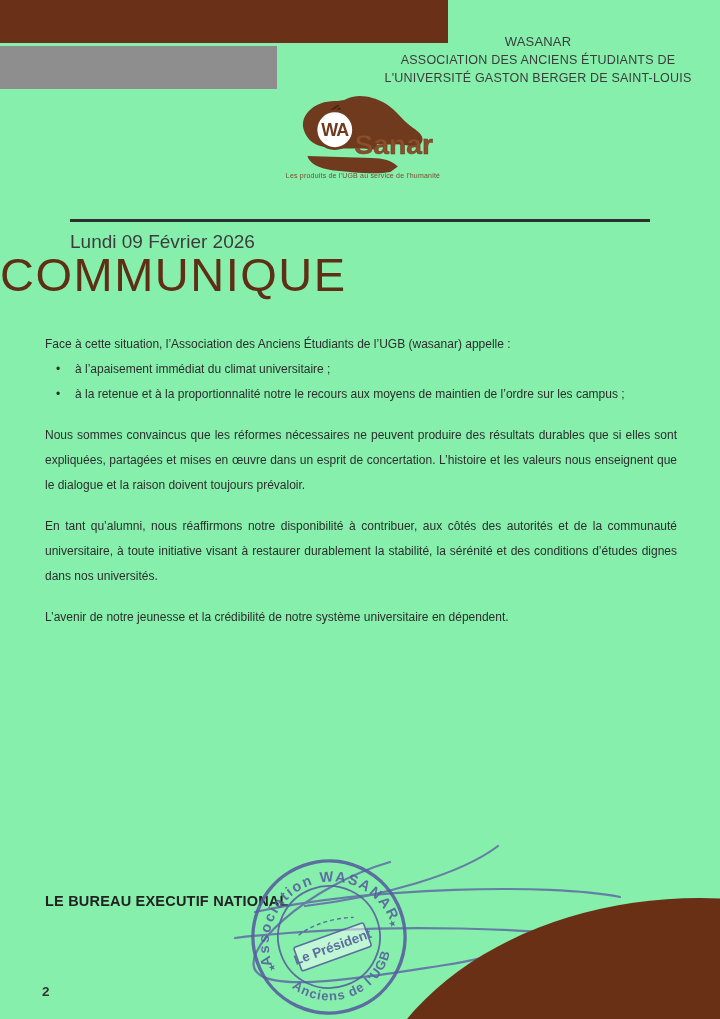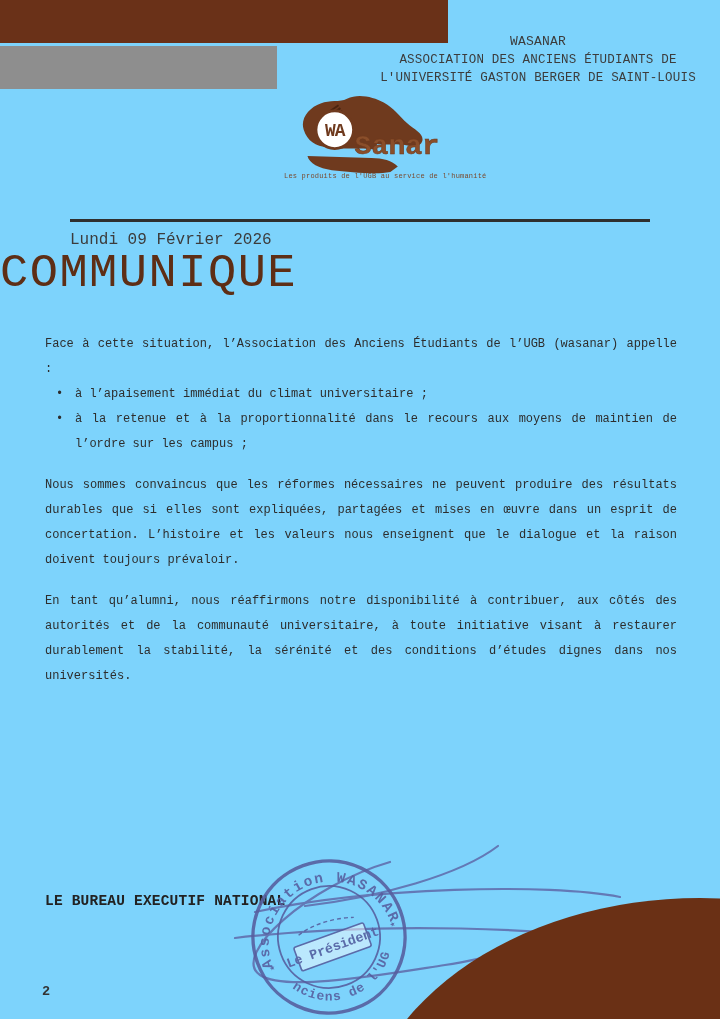--- a/index.html
+++ b/index.html
@@ -1,35 +1,35 @@
 <!DOCTYPE html>
 <html><head>
 <meta charset="utf-8">
 <style>
   * { margin:0; padding:0; box-sizing:border-box; }
   html,body { background:#ffffff; }
   .page {
     position:relative; width:720px; height:1019px; margin:0 auto;
-    background:#7dd3fc; overflow:hidden;
-    font-family:Liberation Mono, monospace; color:#2d2d2d;
+    background:#86efac; overflow:hidden;
+    font-family:Liberation Sans, sans-serif; color:#2d2d2d;
   }
   
   .brown-bar { position:absolute; left:0; top:0; width:448px; height:43px; background:#6a3118; }
   .gray-bar  { position:absolute; left:0; top:46px; width:277px; height:43px; background:#8e8e8e; }
   
   .org-header { position:absolute; right:14px; top:33px; width:336px; text-align:center;
                 color:#3c3c3c; font-size:12.5px; line-height:18px; font-weight:400; letter-spacing:0.2px; }
   .org-header .org-name { font-size:13px; }
   
   .logo { position:absolute; left:284px; top:94px; width:158px; text-align:center; }
   .logo svg { display:block; margin:0 auto; }
   .tagline { font-size:7px; color:#7a4a2e; letter-spacing:0.2px; white-space:nowrap; margin-top:-2px; }
   
   .divider { position:absolute; left:70px; top:219px; width:580px; height:2.5px; background:#2f2f2f; }
-  .date { position:absolute; left:70px; top:231px; font-size:16px; color:#3c3c3c; }
+  .date { position:absolute; left:70px; top:231px; font-size:19px; color:#3c3c3c; }
   .title { position:absolute; left:0; right:0; top:247px; 
            font-size:47px; font-weight:400; letter-spacing:1.5px; color:#5e2e15; }
   
   .content { position:absolute; left:45px; top:332px; width:632px;
              font-size:12px; line-height:25px; text-align:justify; color:#2d2d2d; }
   .content p { margin:0 0 16px 0; }
   .content p.intro { margin-bottom:0; }
   .content ul { margin:0 0 16px 0; padding-left:28px; list-style:none; }
   .content li { position:relative; padding-left:2px; text-align:justify; }
   .content li::before { content:"\2022"; position:absolute; left:-17px; top:0; color:#2d2d2d; }
@@ -73,24 +73,25 @@
   <div class="divider"></div>
 
   <div class="date">Lundi 09 Février 2026</div>
 
   <h1 class="title">COMMUNIQUE</h1>
 
   <div class="content">
     <p class="intro">Face à cette situation, l’Association des Anciens Étudiants de l’UGB (wasanar) appelle :</p>
     <ul>
       <li>à l’apaisement immédiat du climat universitaire ;</li>
-      <li>à la retenue et à la proportionnalité dans le recours aux moyens de maintien de l’ordre sur les campus ;</li>
+      <li>à la retenue et à la proportionnalité notre le recours aux moyens de maintien de l’ordre sur les campus ;</li>
     </ul>
     <p>Nous sommes convaincus que les réformes nécessaires ne peuvent produire des résultats durables que si elles sont expliquées, partagées et mises en œuvre dans un esprit de concertation. L’histoire et les valeurs nous enseignent que le dialogue et la raison doivent toujours prévaloir.</p>
     <p>En tant qu’alumni, nous réaffirmons notre disponibilité à contribuer, aux côtés des autorités et de la communauté universitaire, à toute initiative visant à restaurer durablement la stabilité, la sérénité et des conditions d’études dignes dans nos universités.</p>
+    <p>L’avenir de notre jeunesse et la crédibilité de notre système universitaire en dépendent.</p>
   </div>
 
   <div class="signatory">LE BUREAU EXECUTIF NATIONAL</div>
 
   <svg class="signature" width="480" height="190" viewBox="0 0 480 190">
     <g fill="none" stroke="#5d63a5" stroke-width="2.2" stroke-linecap="round" opacity="0.8">
       <path d="M308,21 C270,50 190,72 115,81"></path>
       <path d="M65,87 C180,62 360,58 430,72"></path>
       <path d="M45,113 C200,95 360,105 440,115"></path>
       <path d="M200,37 C120,60 40,130 70,150 C95,167 190,150 255,140 C310,132 322,118 330,148"></path>

